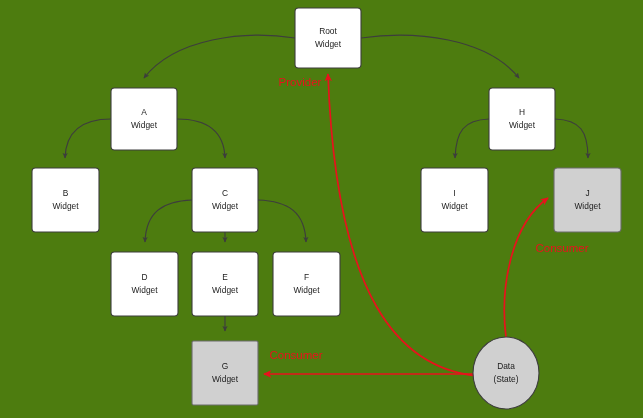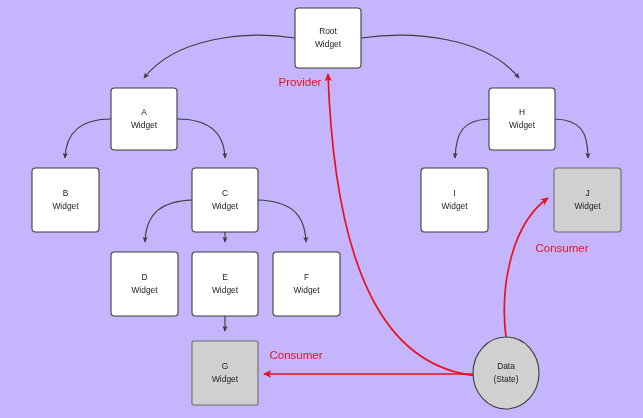--- a/index.html
+++ b/index.html
@@ -4,21 +4,21 @@
 <style>
   html, body {
     margin: 0;
     padding: 0;
     background: #ffffff;
   }
   #canvas-root {
     position: relative;
     width: 643px;
     height: 418px;
-    background: #c4b5fd;
+    background: #4d7c0f;
     overflow: hidden;
     font-family: "Liberation Sans", sans-serif;
   }
   svg.diagram {
     display: block;
     width: 643px;
     height: 418px;
   }
   .node-rect {
     fill: #ffffff;

